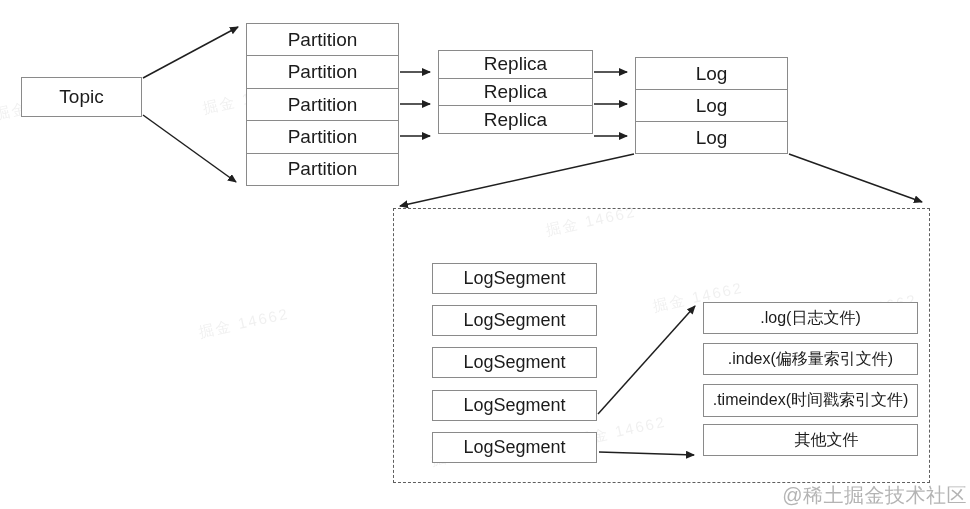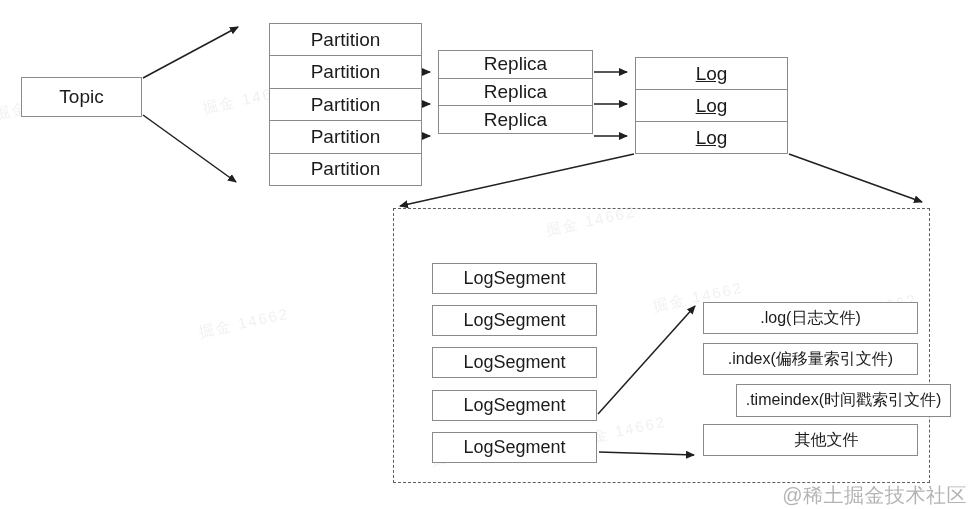--- a/index.html
+++ b/index.html
@@ -109,46 +109,46 @@
       <line x1="594" y1="136" x2="627" y2="136" marker-end="url(#ah)"></line>
       <line x1="634" y1="154" x2="400" y2="206" marker-end="url(#ah)"></line>
       <line x1="789" y1="154" x2="922" y2="202" marker-end="url(#ah)"></line>
       <line x1="598" y1="414" x2="695" y2="306" marker-end="url(#ah)"></line>
       <line x1="599" y1="452" x2="694" y2="455" marker-end="url(#ah)"></line>
     </g>
   </svg>
 
   <div class="box" style="left: 21px; top: 77px; width: 121px; height: 40px;">Topic</div>
 
-  <div class="stack" style="left: 246px; top: 23px; width: 153px; height: 163px; margin-left: 23px;">
+  <div class="stack" style="left: 246px; top: 23px; width: 153px; height: 163px;">
     <div class="row">Partition</div>
     <div class="row">Partition</div>
     <div class="row">Partition</div>
     <div class="row">Partition</div>
     <div class="row">Partition</div>
   </div>
 
   <div class="stack" style="left: 438px; top: 50px; width: 155px; height: 84px;">
     <div class="row">Replica</div>
     <div class="row">Replica</div>
     <div class="row">Replica</div>
   </div>
 
-  <div class="stack" style="left: 635px; top: 57px; width: 153px; height: 97px; text-decoration: underline;">
+  <div class="stack" style="left: 635px; top: 57px; width: 153px; height: 97px;">
     <div class="row">Log</div>
     <div class="row">Log</div>
     <div class="row">Log</div>
   </div>
 
   <div class="box seg" style="top: 247px;">LogSegment</div>
   <div class="box seg" style="top: 289px;">LogSegment</div>
   <div class="box seg" style="top: 331px;">LogSegment</div>
   <div class="box seg" style="top: 374px;">LogSegment</div>
   <div class="box seg" style="top: 416px;">LogSegment</div>
 
   <div class="box filebox" style="top: 302px; height: 32px;">.log(日志文件)</div>
   <div class="box filebox" style="top: 343px; height: 32px;">.index(偏移量索引文件)</div>
-  <div class="box filebox" style="top: 384px; height: 33px; margin-left: 33px;">.timeindex(时间戳索引文件)</div>
+  <div class="box filebox" style="top: 384px; height: 33px;">.timeindex(时间戳索引文件)</div>
   <div class="box filebox" style="top: 424px; height: 32px; padding-left: 32px;">其他文件</div>
 
   <div class="credit">@稀土掘金技术社区</div>
 
 </div>
 
 </body></html>

